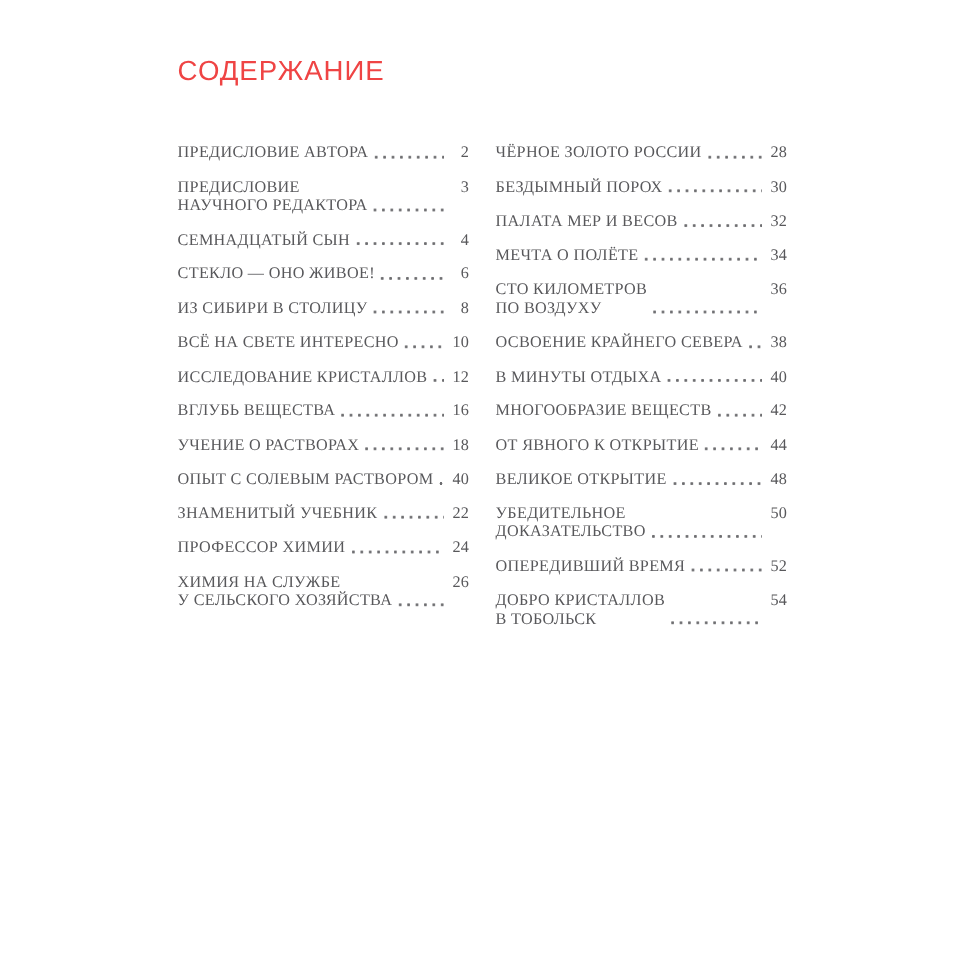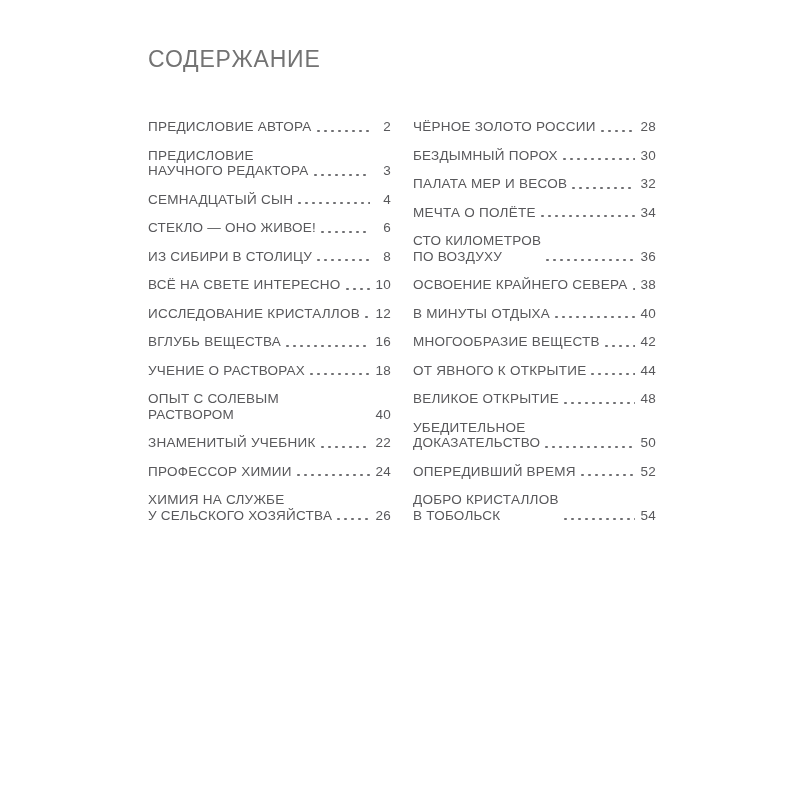--- a/index.html
+++ b/index.html
@@ -19,35 +19,35 @@
     width: 800px;
     height: 800px;
     padding: 46px 0 0 148px;
     background: #ffffff;
   }
   .page-title {
     margin: 0 0 47px 0;
     font-size: 23px;
     font-weight: 400;
     letter-spacing: 0.8px;
-    color: #737373;
+    color: #ef4444;
     line-height: 26px;
   }
   .columns {
     display: flex;
     gap: 22px;
   }
   .col {
     width: 243px;
     flex: 0 0 243px;
   }
   .row {
     display: flex;
-    align-items: flex-end;
     margin-bottom: 13px;
+    font-family: Liberation Serif, serif;
   }
   .label {
     white-space: pre-line;
     font-size: 13.5px;
     line-height: 15.5px;
     letter-spacing: 0.25px;
     color: #58585b;
     flex: 0 1 auto;
   }
   .leader {

